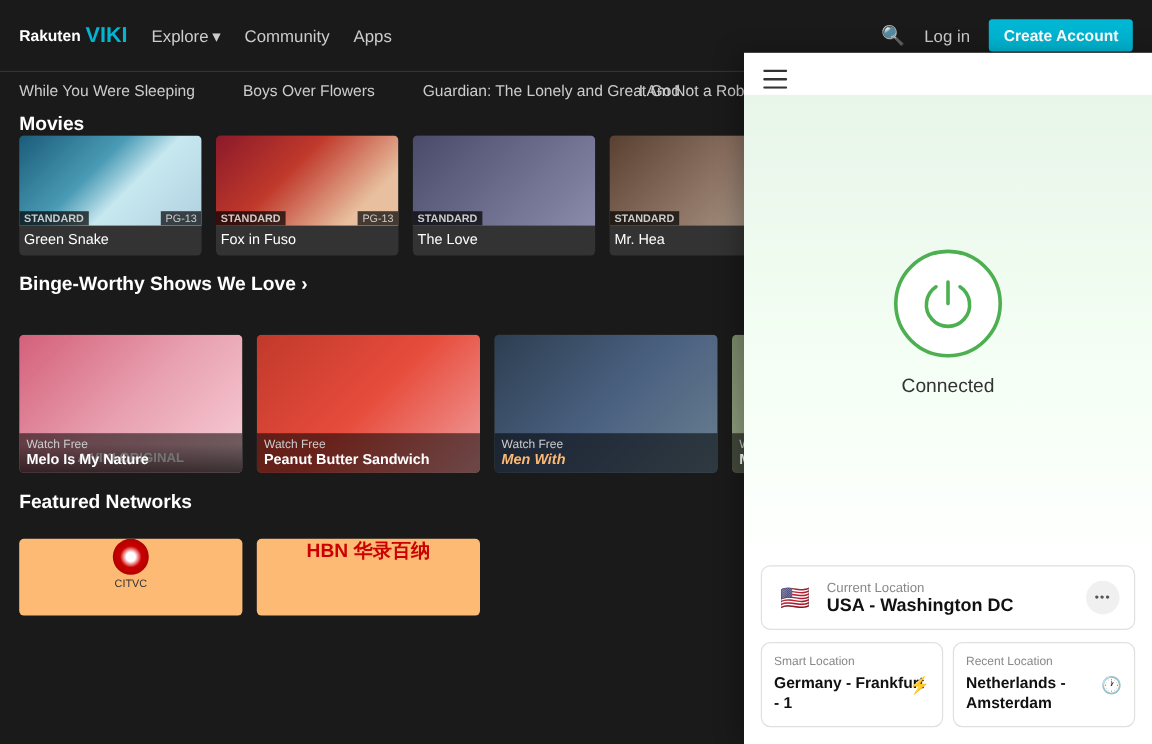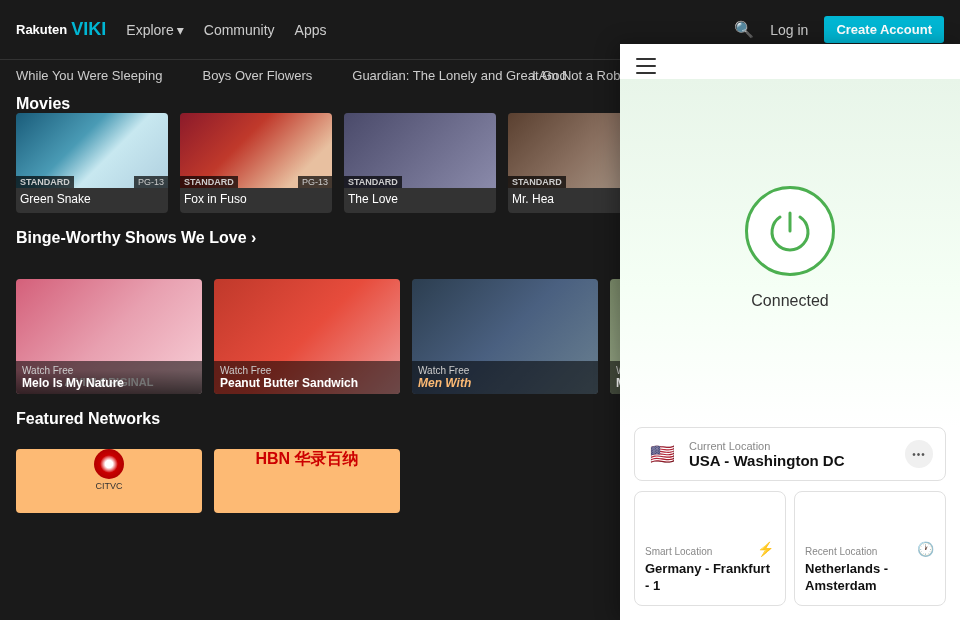--- a/index.html
+++ b/index.html
@@ -276,21 +276,20 @@
       flex: 1;
       border: 1px solid #e0e0e0;
       border-radius: 8px;
       padding: 10px;
       position: relative;
     }
     .loc-type {
       font-size: 10px;
       color: #888;
       margin-bottom: 4px;
-      margin-top: 44px;
     }
     .loc-name {
       font-size: 13px;
       font-weight: bold;
       color: #111;
       line-height: 1.3;
     }
     .loc-icon {
       position: absolute;
       right: 10px;

